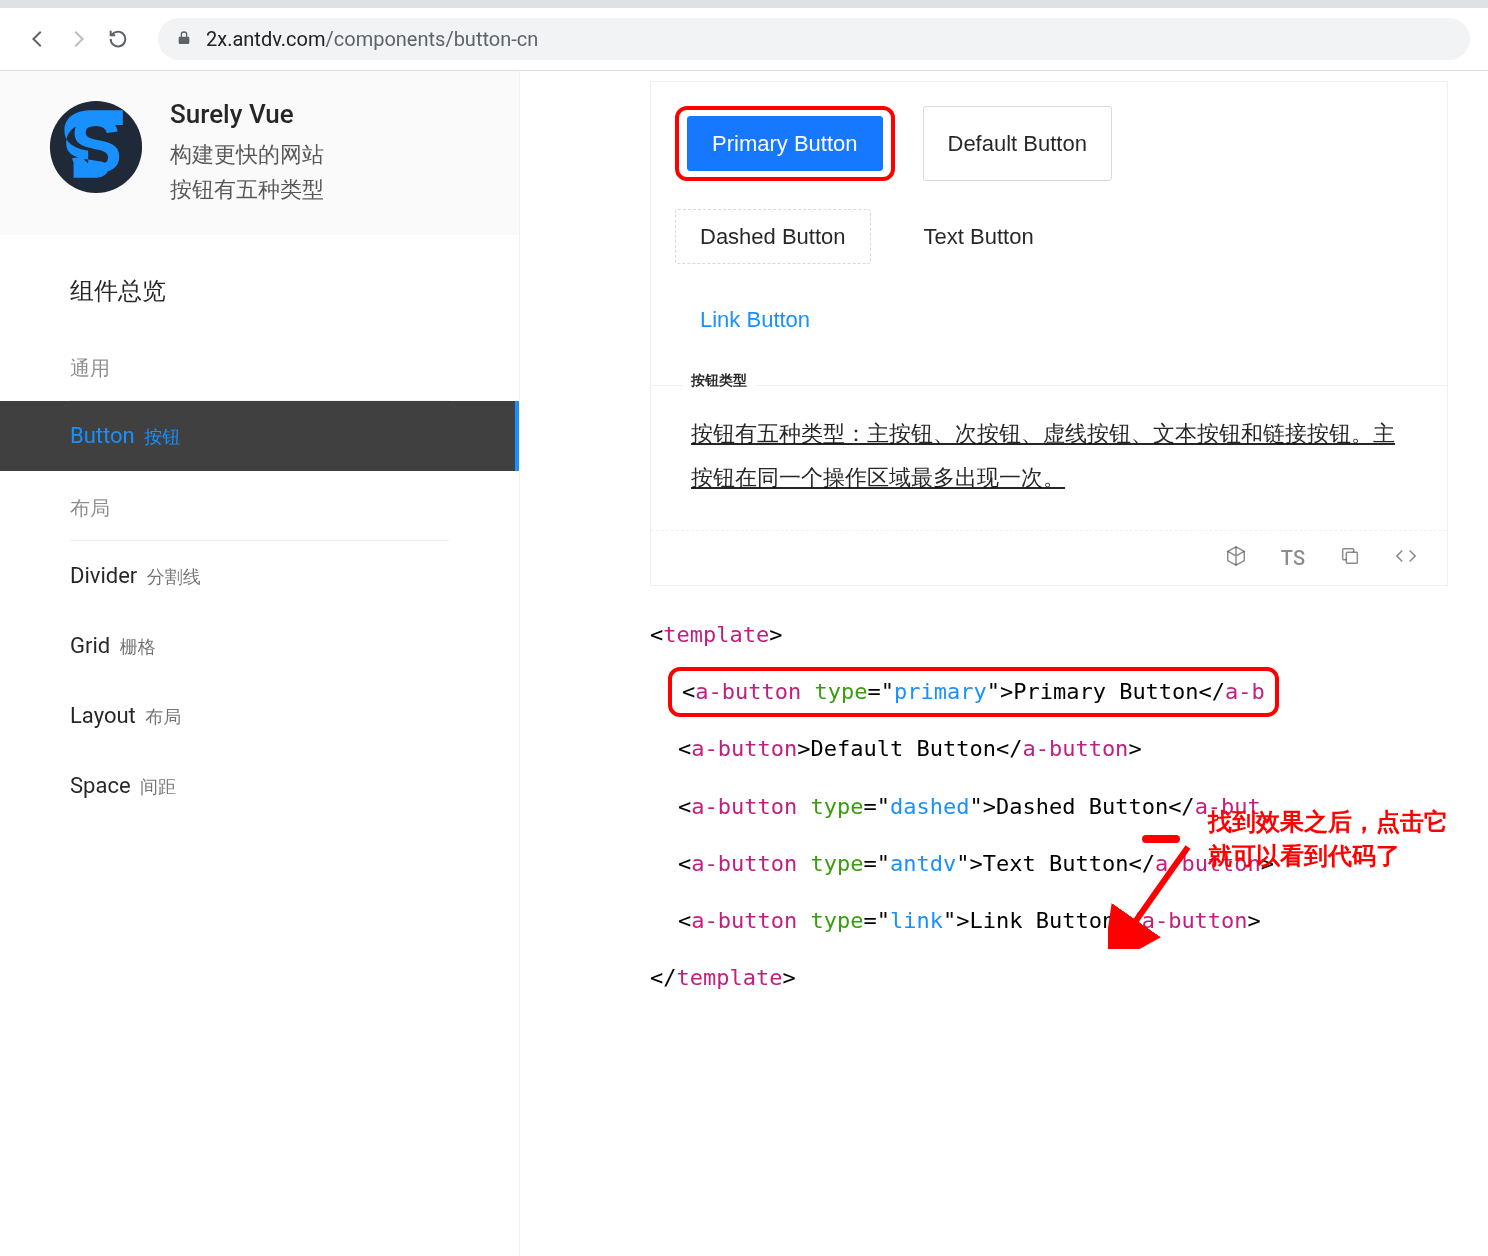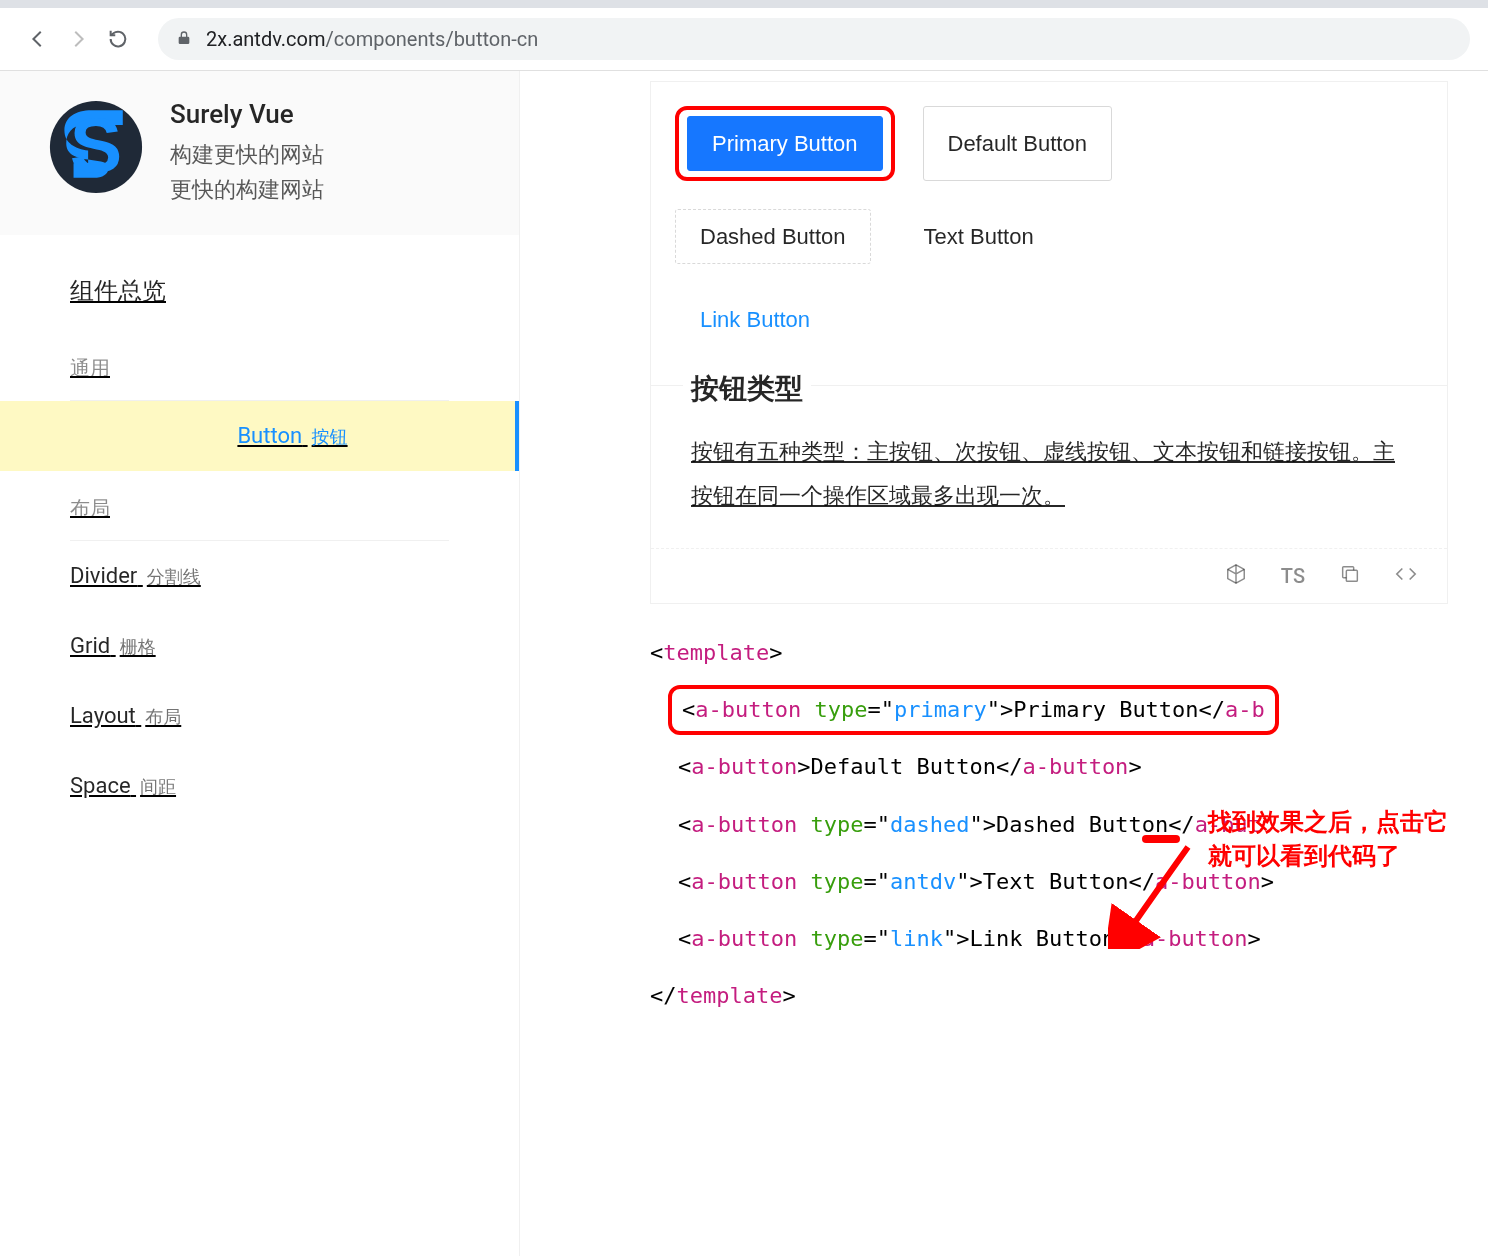--- a/index.html
+++ b/index.html
@@ -77,21 +77,20 @@
       margin-bottom: 8px;
     }
     .promo-sub {
       font-size: 22px;
       color: rgba(0,0,0,0.65);
       line-height: 1.6;
       text-align: right;
     }
     .menu {
       padding-top: 16px;
-      text-decoration: underline;
     }
     .menu-top {
       font-size: 24px;
       color: rgba(0,0,0,0.85);
       padding: 24px 0 24px 70px;
       font-weight: 500;
     }
     .menu-group-title {
       font-size: 20px;
       color: rgba(0,0,0,0.45);
@@ -102,24 +101,23 @@
       background: #f0f0f0;
       margin: 6px 70px 0 70px;
     }
     .menu-item {
       padding: 22px 0 22px 70px;
       font-size: 22px;
       color: rgba(0,0,0,0.85);
       cursor: pointer;
     }
     .menu-item.active {
-      background: #fef9c3;
+      background: #404040;
       color: #1890ff;
       border-right: 4px solid #1890ff;
-      text-align: center;
     }
     .menu-item .cn {
       font-size: 18px;
       color: rgba(0,0,0,0.55);
       margin-left: 4px;
     }
     .menu-item.active .cn { color: #1890ff; }
     .main {
       flex: 1;
       padding: 0;
@@ -173,21 +171,21 @@
       display: inline-block;
     }
     .section-title-wrap {
       border-top: 1px solid #f0f0f0;
       position: relative;
       padding: 0 40px 30px 40px;
     }
     .section-title {
       display: inline-block;
       background: #fff;
-      font-size: 28px;
+      font-size: 14px;
       font-weight: 600;
       color: rgba(0,0,0,0.85);
       position: relative;
       top: -16px;
       padding: 0 8px;
       margin-left: -8px;
     }
     .section-desc {
       font-size: 22px;
       color: rgba(0,0,0,0.85);
@@ -303,21 +301,21 @@
         <svg viewBox="0 0 100 100">
           <circle cx="50" cy="50" r="48" fill="#1f2937"></circle>
           <path d="M 67 20 C 67 20 40 20 40 20 C 26 20 20 30 20 40 C 20 52 30 56 44 58 L 58 60 C 64 61 66 64 66 68 C 66 74 60 78 50 78 L 28 78 L 28 62 L 44 62 L 44 48 C 30 46 18 40 18 26 C 18 12 30 4 48 4 L 82 4 L 82 20 Z" fill="#1890ff" transform="translate(0 8) scale(0.95)"></path>
           <text x="50" y="76" font-size="82" font-weight="900" text-anchor="middle" fill="#1890ff" font-family="Arial">S</text>
           <path d="M 38 52 A 28 28 0 0 0 62 72" stroke="#1f2937" stroke-width="0" fill="none"></path>
         </svg>
       </div>
       <div>
         <div class="promo-title">Surely Vue</div>
         <div class="promo-sub">构建更快的网站</div>
-        <div class="promo-sub">更快的构建网站</div>
+        <div class="promo-sub">按钮有五种类型</div>
       </div>
     </div>
 
     <nav class="menu">
       <div class="menu-top">组件总览</div>
 
       <div class="menu-group-title">通用</div>
       <div class="menu-divider"></div>
       <div class="menu-item active">
         <span>Button</span> <span class="cn">按钮</span>

